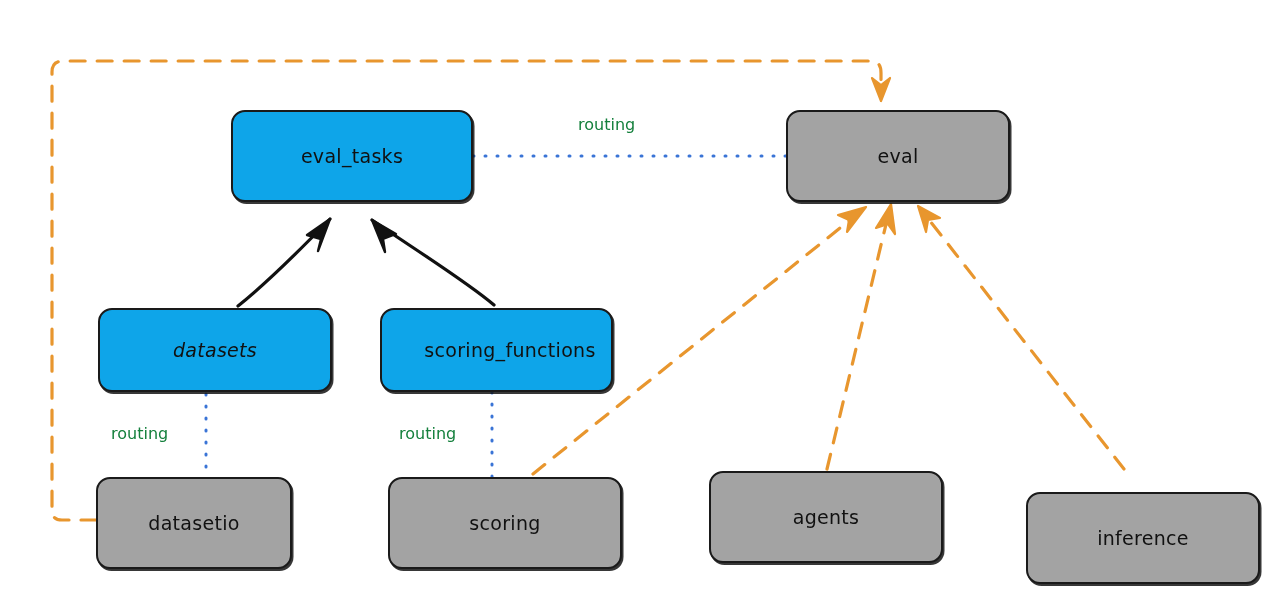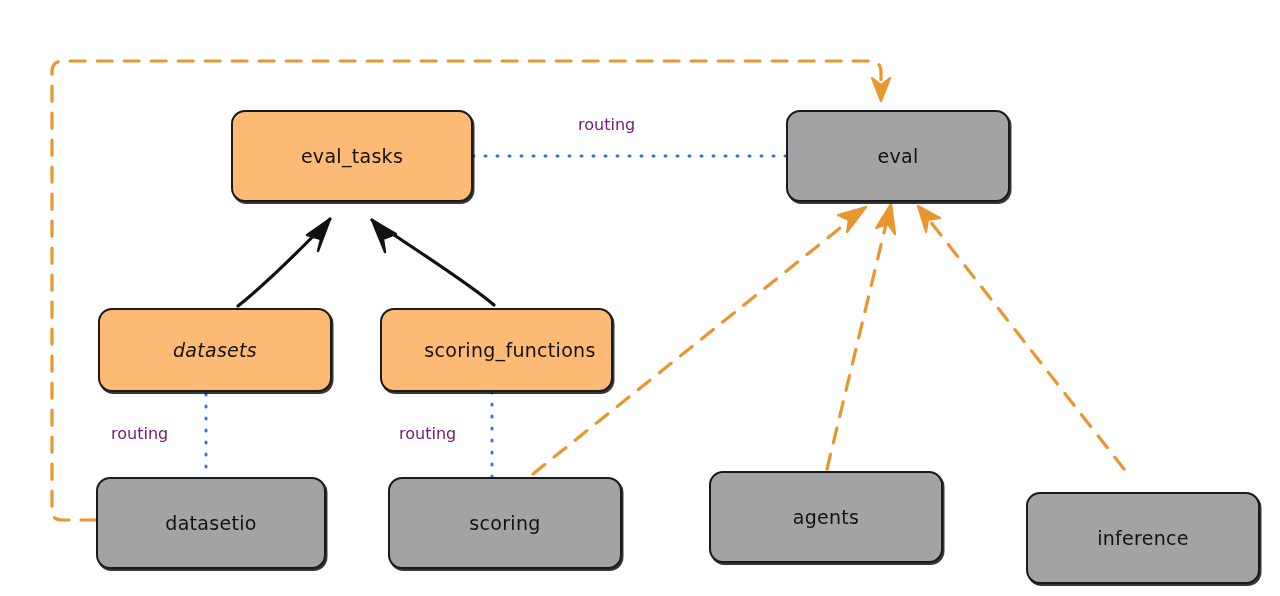--- a/index.html
+++ b/index.html
@@ -35,33 +35,33 @@
     justify-content: center;
     text-align: center;
     color: #111111;
     font-family: "DejaVu Sans", sans-serif;
     font-size: 19px;
     letter-spacing: 0.3px;
     box-shadow: 1.5px 2px 0 rgba(20,20,20,0.85);
     z-index: 3;
   }
   .node.blue {
-    background: #fdba74;
+    background: #0ea5e9;
   }
   .node.green {
     background: #a3a3a3;
   }
   .node-label {
     pointer-events: none;
     padding: 0 8px;
     white-space: nowrap;
   }
   .edge-label {
     position: absolute;
-    color: #701a75;
+    color: #15803d;
     font-family: "DejaVu Sans", sans-serif;
     font-size: 16px;
     white-space: nowrap;
     z-index: 4;
   }
 </style>
 </head>
 <body>
 
 <div id="canvas">
@@ -120,21 +120,21 @@
   </div>
 
   <div class="node blue" style="left:98px; top:308px; width:234px; height:84px;font-style:italic;">
     <span class="node-label">datasets</span>
   </div>
 
   <div class="node blue" style="left:380px; top:308px; width:233px; height:84px;padding-left:27px;">
     <span class="node-label">scoring_functions</span>
   </div>
 
-  <div class="node green" style="left:96px; top:477px; width:230px; height:92px;">
+  <div class="node green" style="left:96px; top:477px; width:196px; height:92px;">
     <span class="node-label">datasetio</span>
   </div>
 
   <div class="node green" style="left:388px; top:477px; width:234px; height:92px;">
     <span class="node-label">scoring</span>
   </div>
 
   <div class="node green" style="left:709px; top:471px; width:234px; height:92px;">
     <span class="node-label">agents</span>
   </div>

